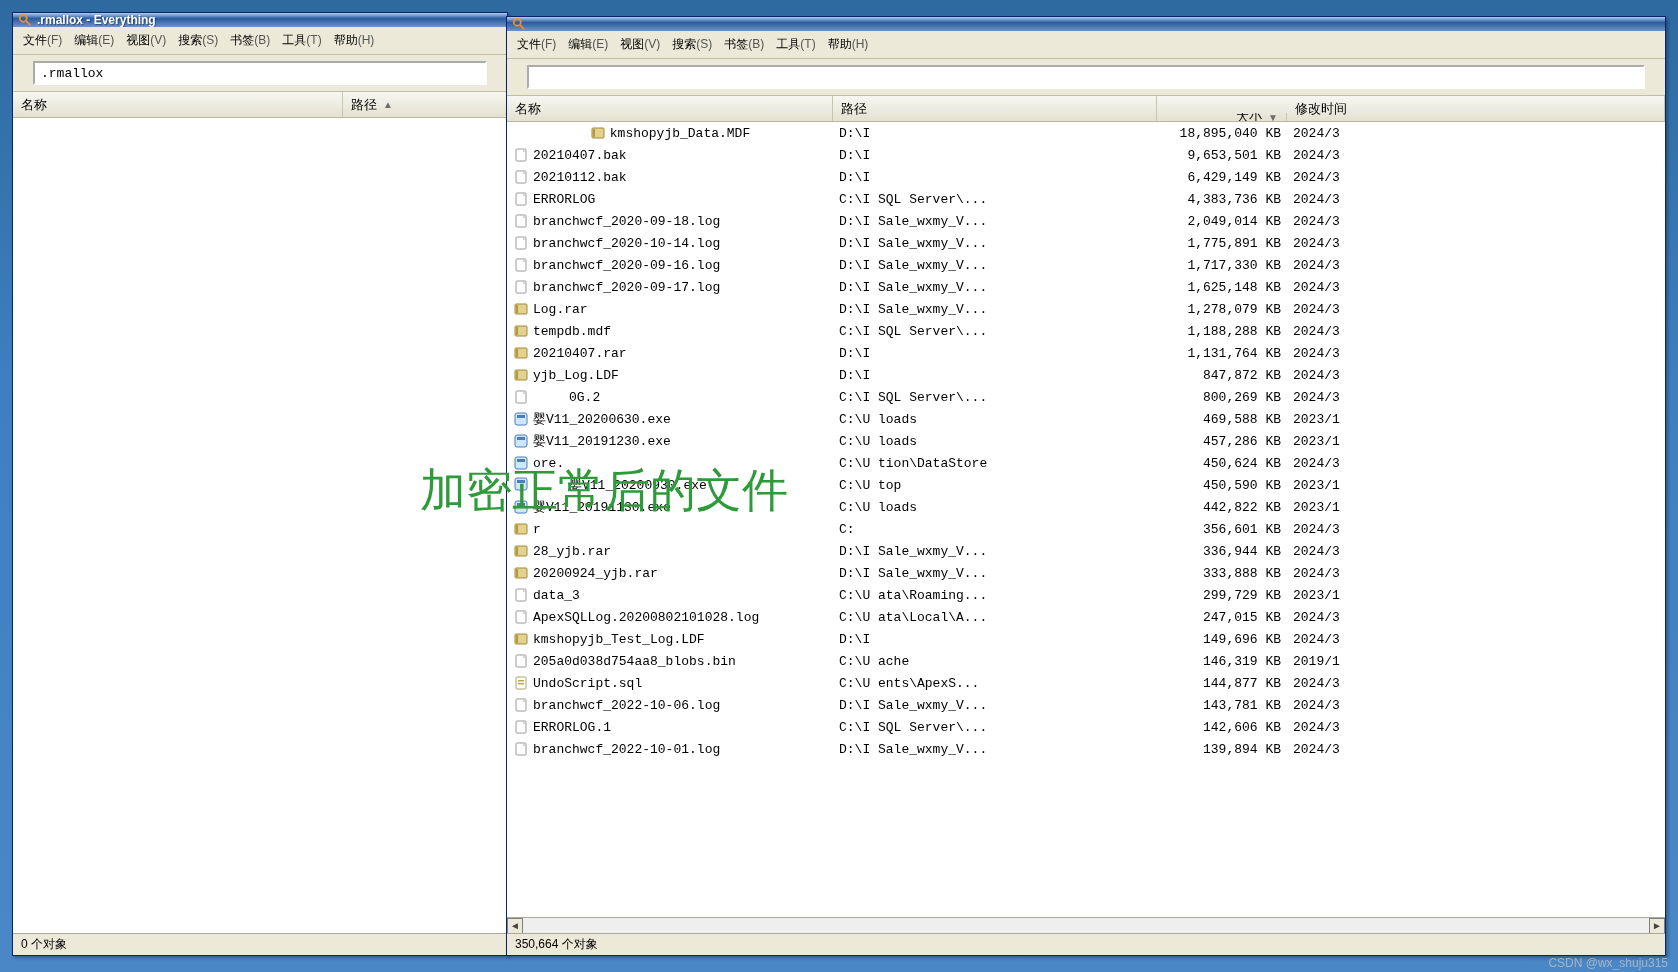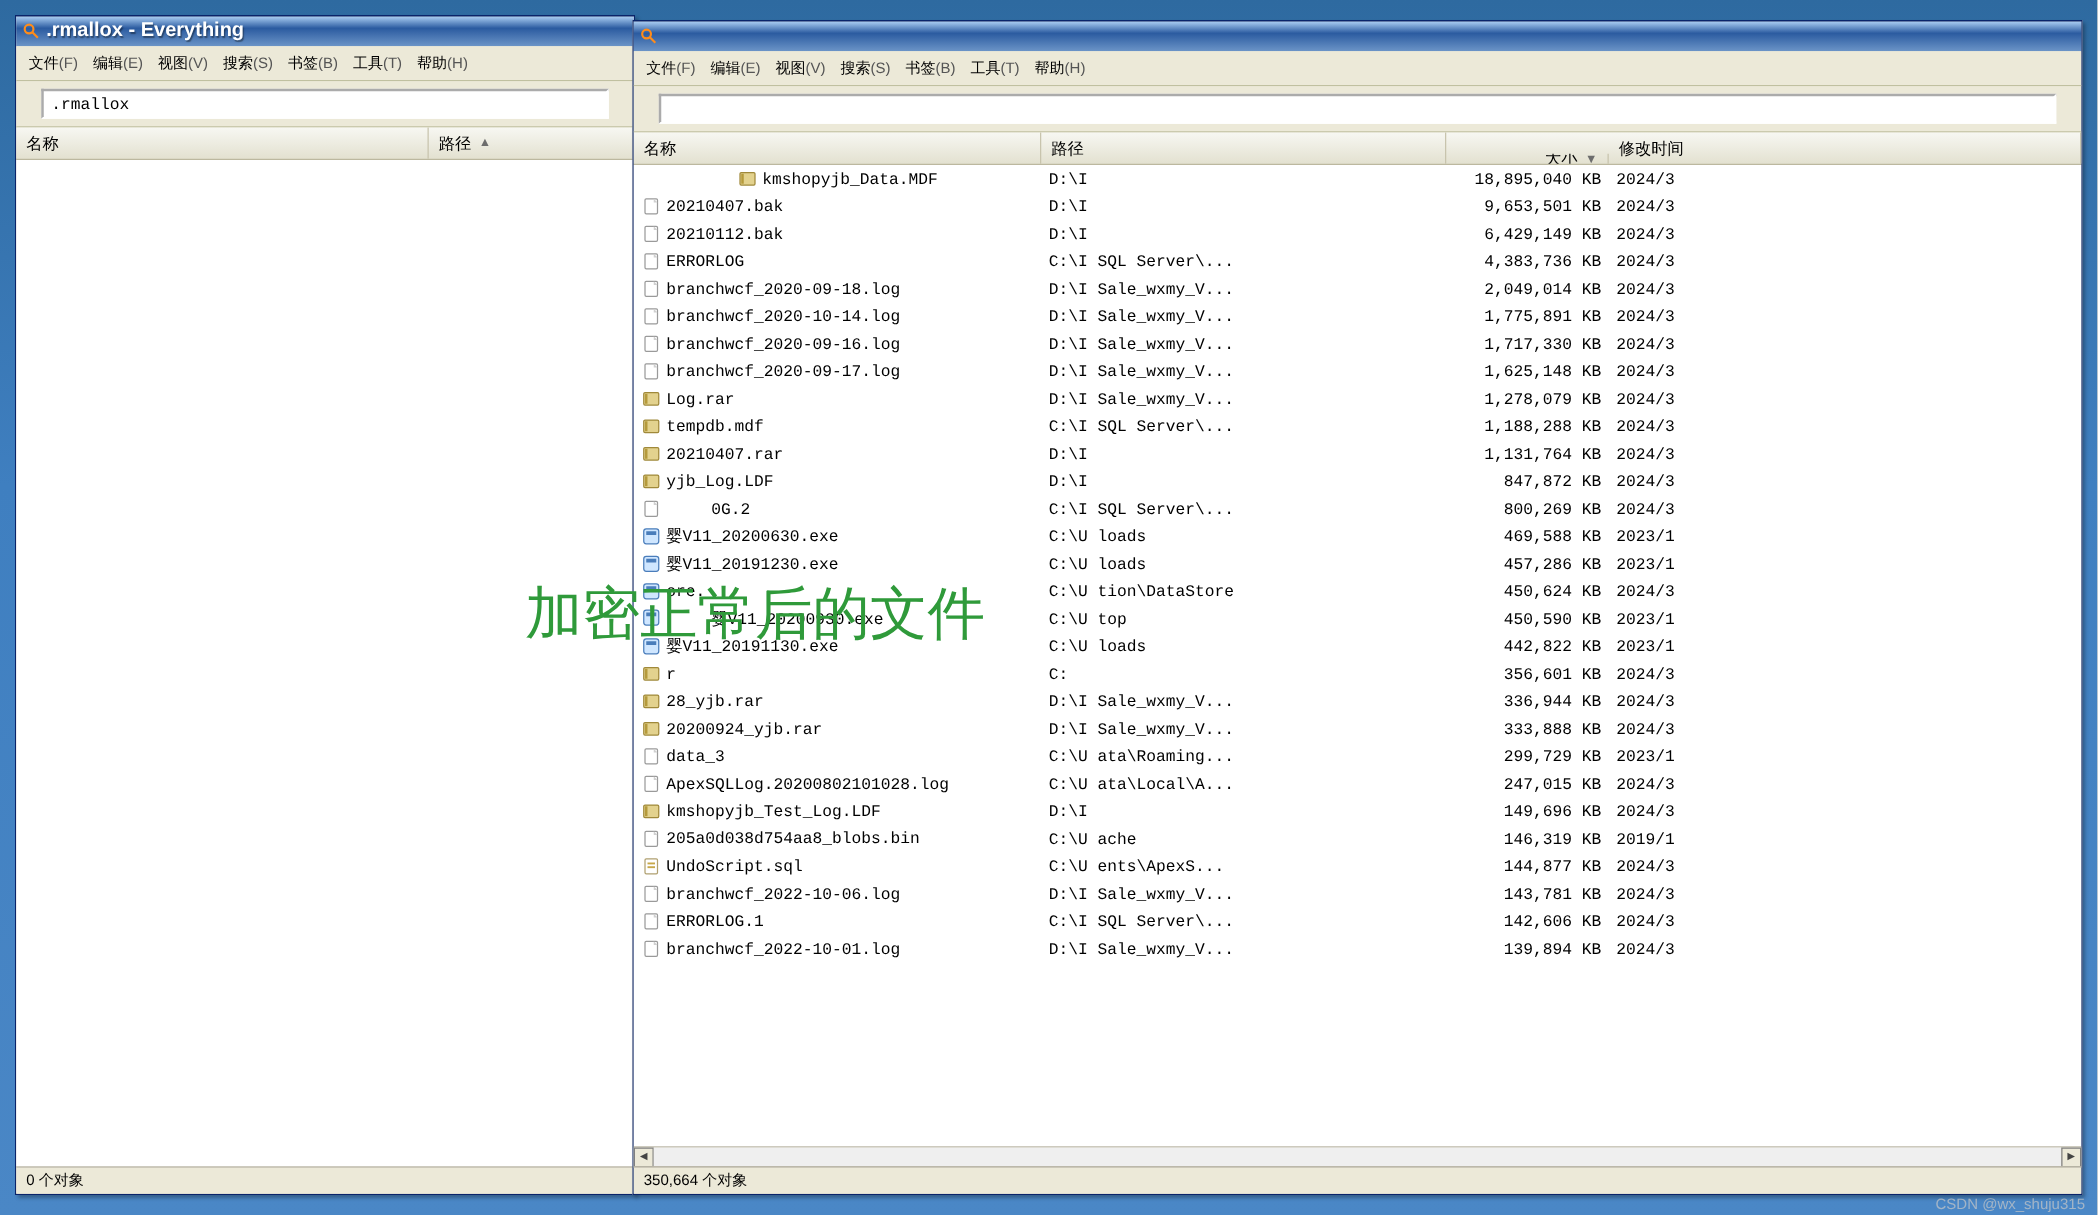--- a/index.html
+++ b/index.html
@@ -1,19 +1,19 @@
 <!DOCTYPE html>
 <html><head>
 <meta charset="utf-8">
 <style>
   * { box-sizing: border-box; }
   html, body { margin:0; padding:0; font-family:"Microsoft YaHei","SimSun",Tahoma,sans-serif; font-size:12px; background:#d4d0c8; }
   .desktop { position:relative; width:1678px; height:972px; background:linear-gradient(180deg,#2e6aa0 0,#3f7fc0 40%,#4a87c6 100%); overflow:hidden; }
   .window { position:absolute; background:#ece9d8; border:1px solid #0a246a; box-shadow:2px 2px 3px rgba(0,0,0,.3); display:flex; flex-direction:column; }
-  .titlebar { display:flex; align-items:center; height:24px; background:linear-gradient(180deg,#0a246a 0,#a6caf0 2%,#2b5ba0 40%,#6b94c7 100%); color:#fff; font-weight:bold; padding:0 4px; font-size:16px; text-shadow:1px 1px 1px rgba(0,0,0,.4);}
+  .titlebar { display:flex; align-items:center; height:14px; background:linear-gradient(180deg,#0a246a 0,#a6caf0 2%,#2b5ba0 40%,#6b94c7 100%); color:#fff; font-weight:bold; padding:0 4px; font-size:12px; text-shadow:1px 1px 1px rgba(0,0,0,.4);}
   .titlebar .icon-slot { width:16px; height:16px; margin-right:4px; display:inline-flex; align-items:center; justify-content:center; }
   .titlebar-text { flex:1; white-space:nowrap; overflow:hidden; }
   .menubar { display:flex; align-items:center; height:28px; background:#ece9d8; padding:0 4px; border-bottom:1px solid #c0c0a0; }
   .menubar .mi { padding:2px 6px; color:#000; cursor:default; }
   .menubar .suffix { color:#555; }
   .searchbox-wrap { padding:6px 20px; background:#ece9d8; border-bottom:1px solid #c0c0a0;}
   .searchbox { width:100%; height:24px; border:2px inset #fff; padding:2px 6px; font-family:Consolas,"Courier New",monospace; font-size:13px; background:#fff;}
   .header-row { display:flex; height:26px; background:linear-gradient(#f7f7f2,#e3e1d0); border-bottom:1px solid #bcb89f; font-size:13px;}
   .header-cell { display:flex; align-items:center; padding:0 8px; border-right:1px solid #c8c4ad; cursor:default; white-space:nowrap; overflow:hidden;}
   .sort-ind { margin-left:6px; font-size:10px; color:#6d6d6d; }
@@ -439,21 +439,21 @@
                 <rect x="3" y="4" width="2" height="8" fill="#b59a3c"></rect>
               </svg>
             </span>
             <span>kmshopyjb_Test_Log.LDF</span>
           </div>
           <div class="cell" style="width:324px">D:\I</div>
           <div class="cell size-col" style="width:130px">149,696 KB</div>
           <div class="cell" style="flex:1">2024/3</div>
         </div>
         <div class="row">
-          <div class="cell" style="width:326px;display:flex;align-items:flex-start;">
+          <div class="cell" style="width:326px;display:flex;align-items:center;">
             <span class="icon16">
               <svg width="16" height="16" viewBox="0 0 16 16">
                 <rect x="3" y="2" width="10" height="12" rx="1" fill="#fff" stroke="#9a9a9a"></rect>
                 <polygon points="10,2 13,5 10,5" fill="#d0d0d0"></polygon>
               </svg>
             </span>
             <span>205a0d038d754aa8_blobs.bin</span>
           </div>
           <div class="cell" style="width:324px">C:\U            ache</div>
           <div class="cell size-col" style="width:130px">146,319 KB</div>

